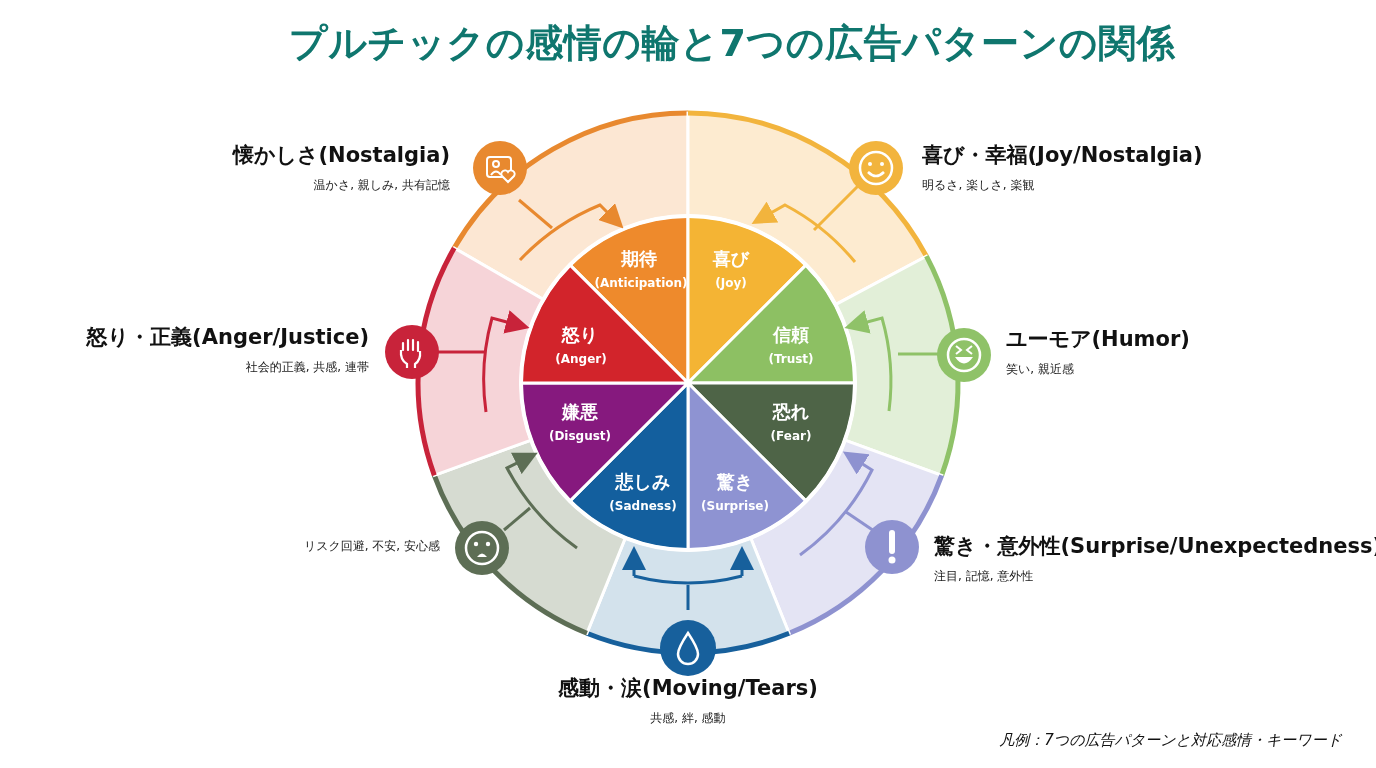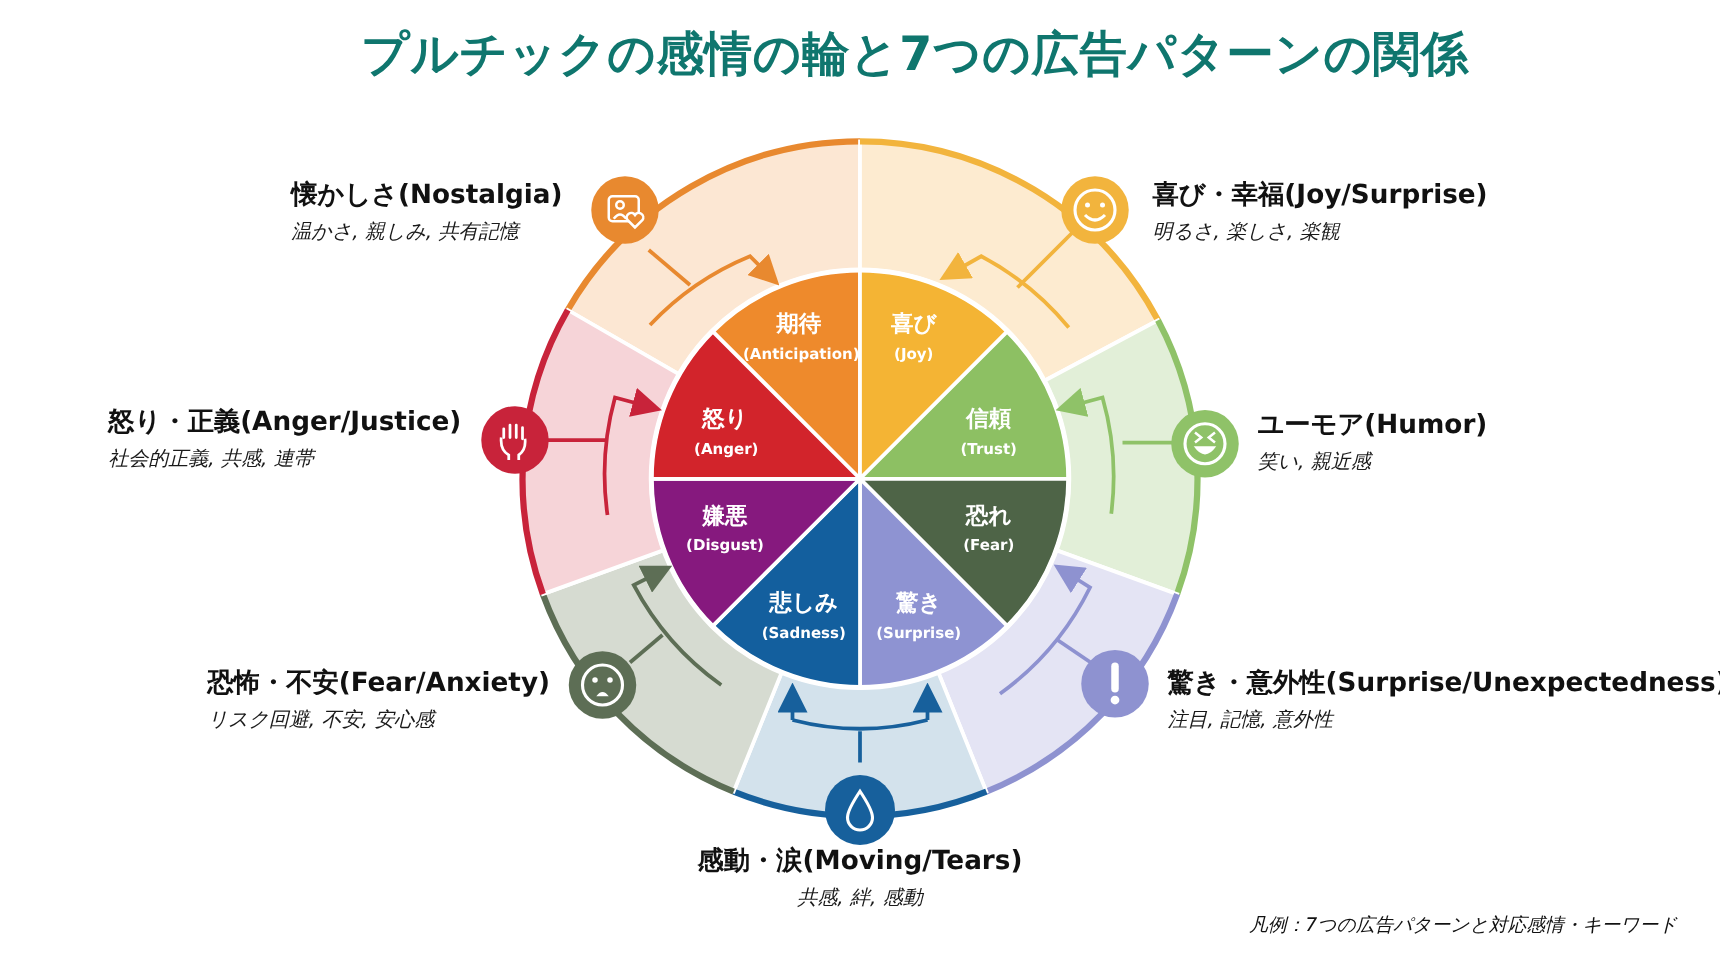--- a/index.html
+++ b/index.html
@@ -7,22 +7,22 @@
     width: 1376px; height: 768px; background: #ffffff; position: relative; overflow: hidden;
     font-family: "DejaVu Sans", "Liberation Sans", sans-serif; color: #111;
   }
   .title {
     position: absolute; left: 0; top: 18px; width: 1376px; text-align: center;
     font-size: 38px; font-weight: 900; letter-spacing: 0.5px; color: #0f766e; margin-left: 44px;
   }
   svg.wheel { position: absolute; left: 0; top: 0; }
   .label { position: absolute; white-space: nowrap; }
   .label .name { font-size: 21px; font-weight: bold; line-height: 30px; }
-  .label .kw { font-size: 16px; line-height: 30px; color: #1a1a1a; font-style: italic; }
-  .right { }
+  .label .kw { font-size: 12px; line-height: 30px; color: #1a1a1a; }
+  .right { text-align: right; }
   .center { text-align: center; }
   .legend { position: absolute; right: 34px; bottom: 18px; font-size: 15px; color: #111; font-style: italic; }
   .seg-text { font-family: "DejaVu Sans", sans-serif; fill: #fff; }
 </style>
 </head>
 <body>
 
 <div class="title">プルチックの感情の輪と7つの広告パターンの関係</div>
 
 <svg class="wheel" width="1376" height="768" viewBox="0 0 1376 768">
@@ -192,37 +192,36 @@
     <path d="M 403 343 L 403 350 M 408 340 L 408 350 M 413 340 L 413 350 M 418 342 L 418 351" stroke="#fff" stroke-width="2.2" stroke-linecap="round"></path>
     <path d="M 401 350 Q 400 360 407 364 L 407 368 M 420 351 Q 421 360 415 364 L 415 368" fill="none" stroke="#fff" stroke-width="2.2"></path>
   </g>
 </svg>
 
 <div class="label right" style="right: 926px; top: 140px;">
   <div class="name">懐かしさ(Nostalgia)</div>
   <div class="kw">温かさ, 親しみ, 共有記憶</div>
 </div>
 <div class="label" style="left: 922px; top: 140px;">
-  <div class="name">喜び・幸福(Joy/Surprise)</div>
+  <div class="name">喜び・幸福(Joy/Nostalgia)</div>
   <div class="kw">明るさ, 楽しさ, 楽観</div>
 </div>
 <div class="label" style="left: 1006px; top: 324px;">
   <div class="name">ユーモア(Humor)</div>
   <div class="kw">笑い, 親近感</div>
 </div>
 <div class="label" style="left: 934px; top: 531px;">
   <div class="name">驚き・意外性(Surprise/Unexpectedness)</div>
   <div class="kw">注目, 記憶, 意外性</div>
 </div>
 <div class="label center" style="left: 488px; width: 400px; top: 673px;">
   <div class="name">感動・涙(Moving/Tears)</div>
   <div class="kw">共感, 絆, 感動</div>
 </div>
 <div class="label right" style="right: 936px; top: 531px;">
-  <div class="name">恐怖・不安(Fear/Anxiety)</div>
   <div class="kw">リスク回避, 不安, 安心感</div>
 </div>
 <div class="label right" style="right: 1007px; top: 322px;">
   <div class="name">怒り・正義(Anger/Justice)</div>
   <div class="kw">社会的正義, 共感, 連帯</div>
 </div>
 
 <div class="legend">凡例：7つの広告パターンと対応感情・キーワード</div>
 
 </body></html>

